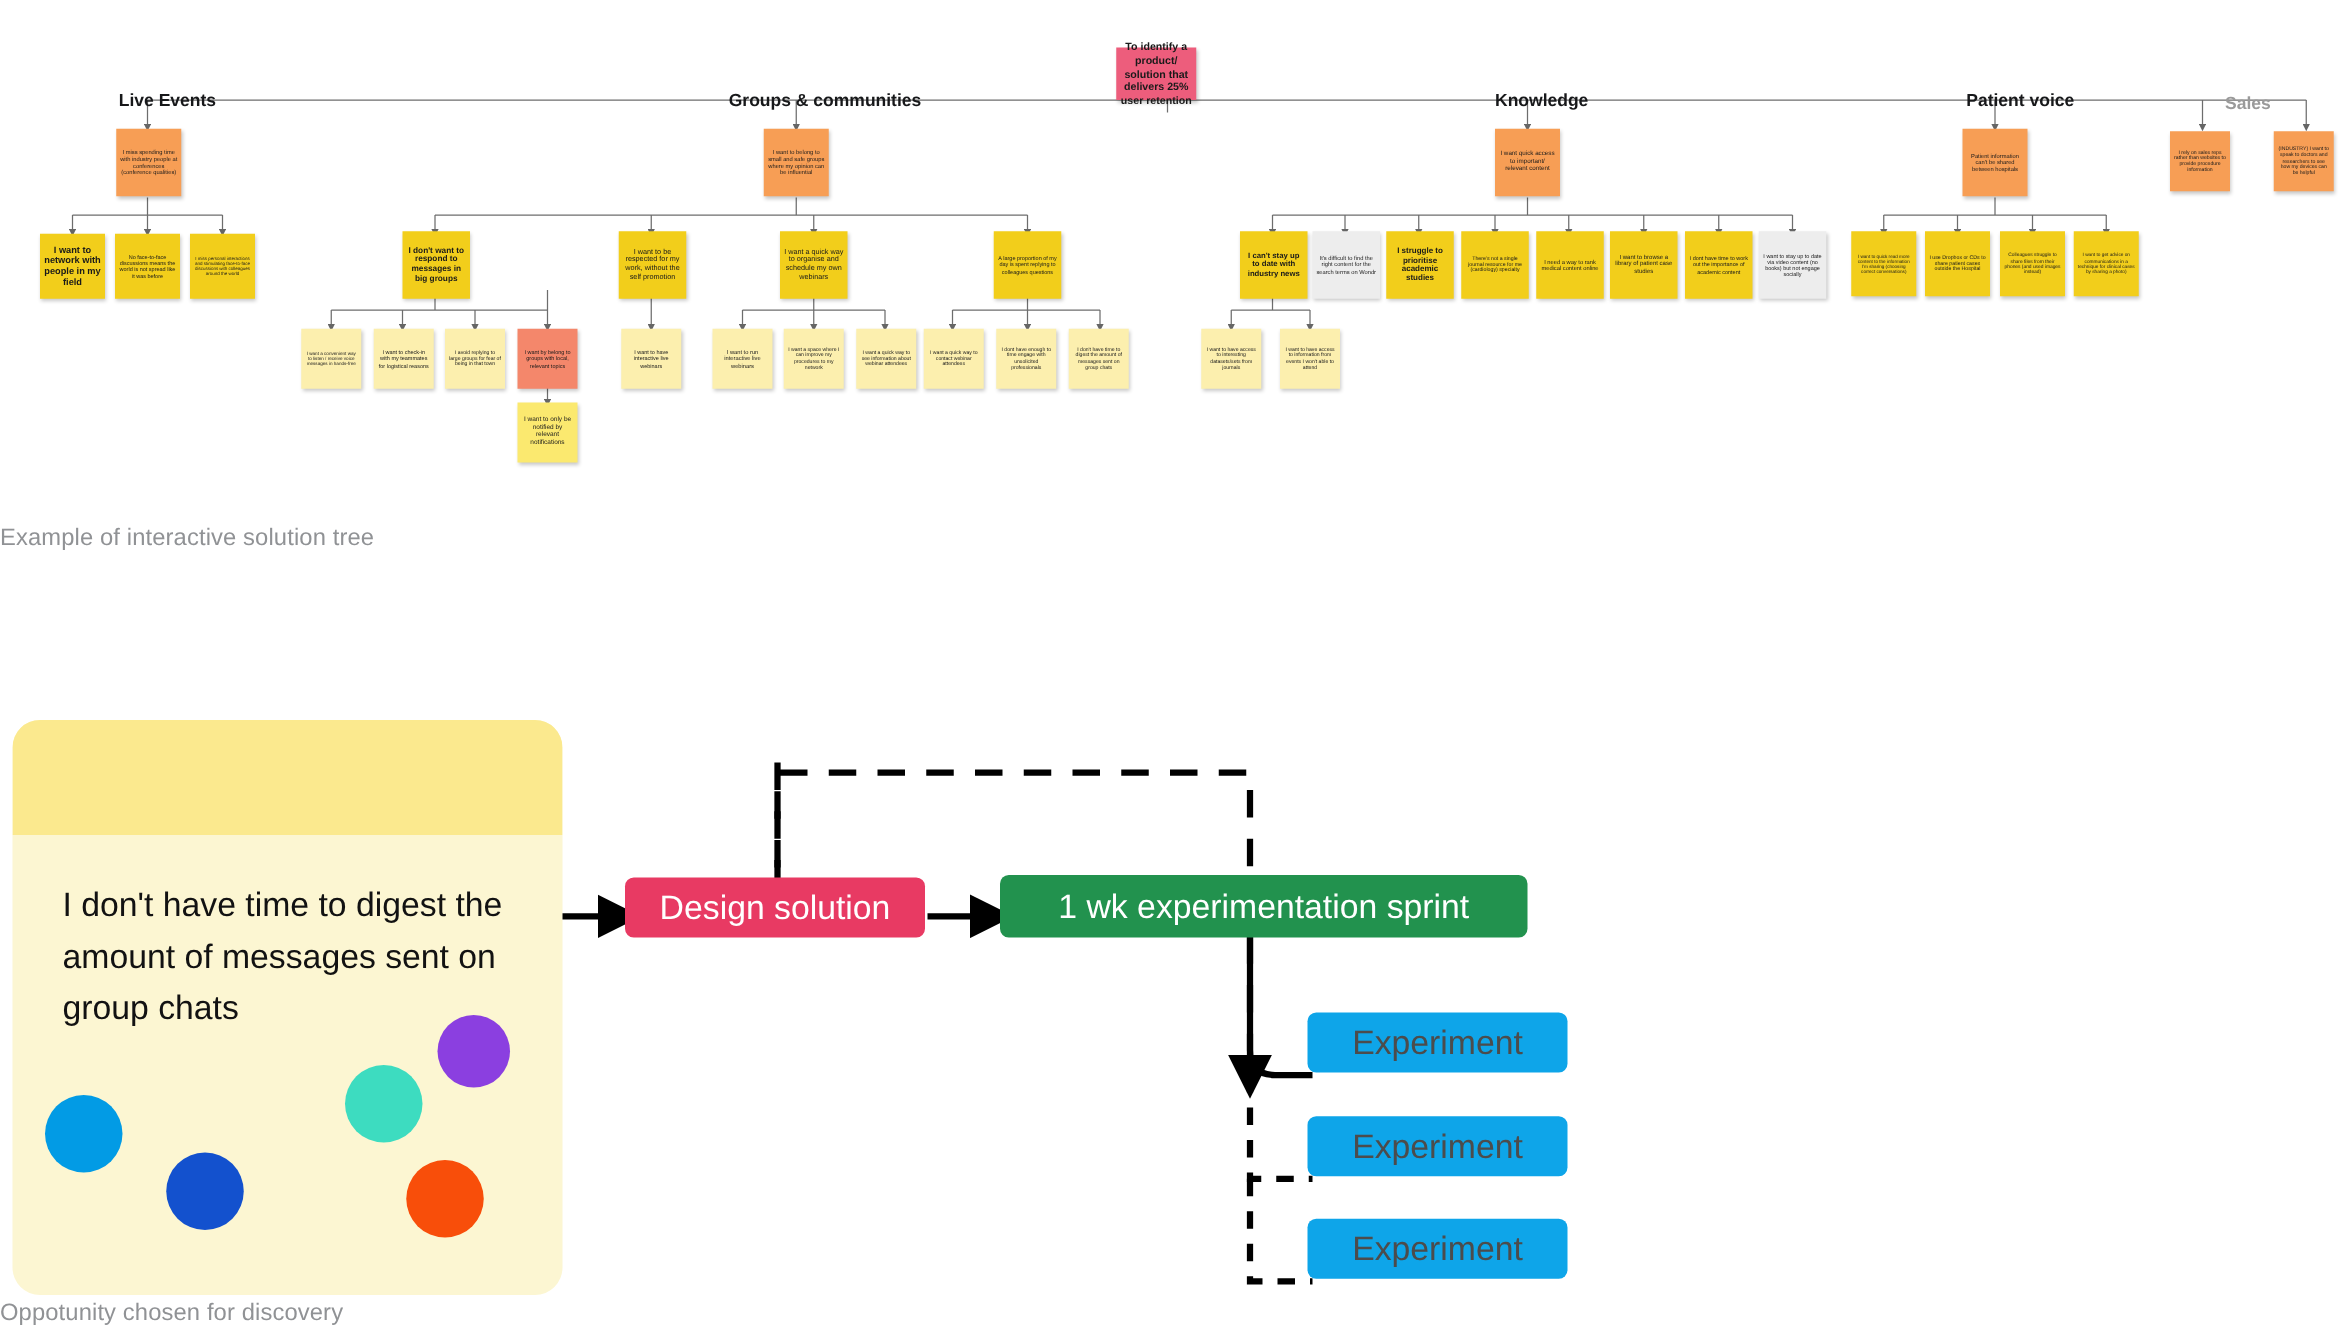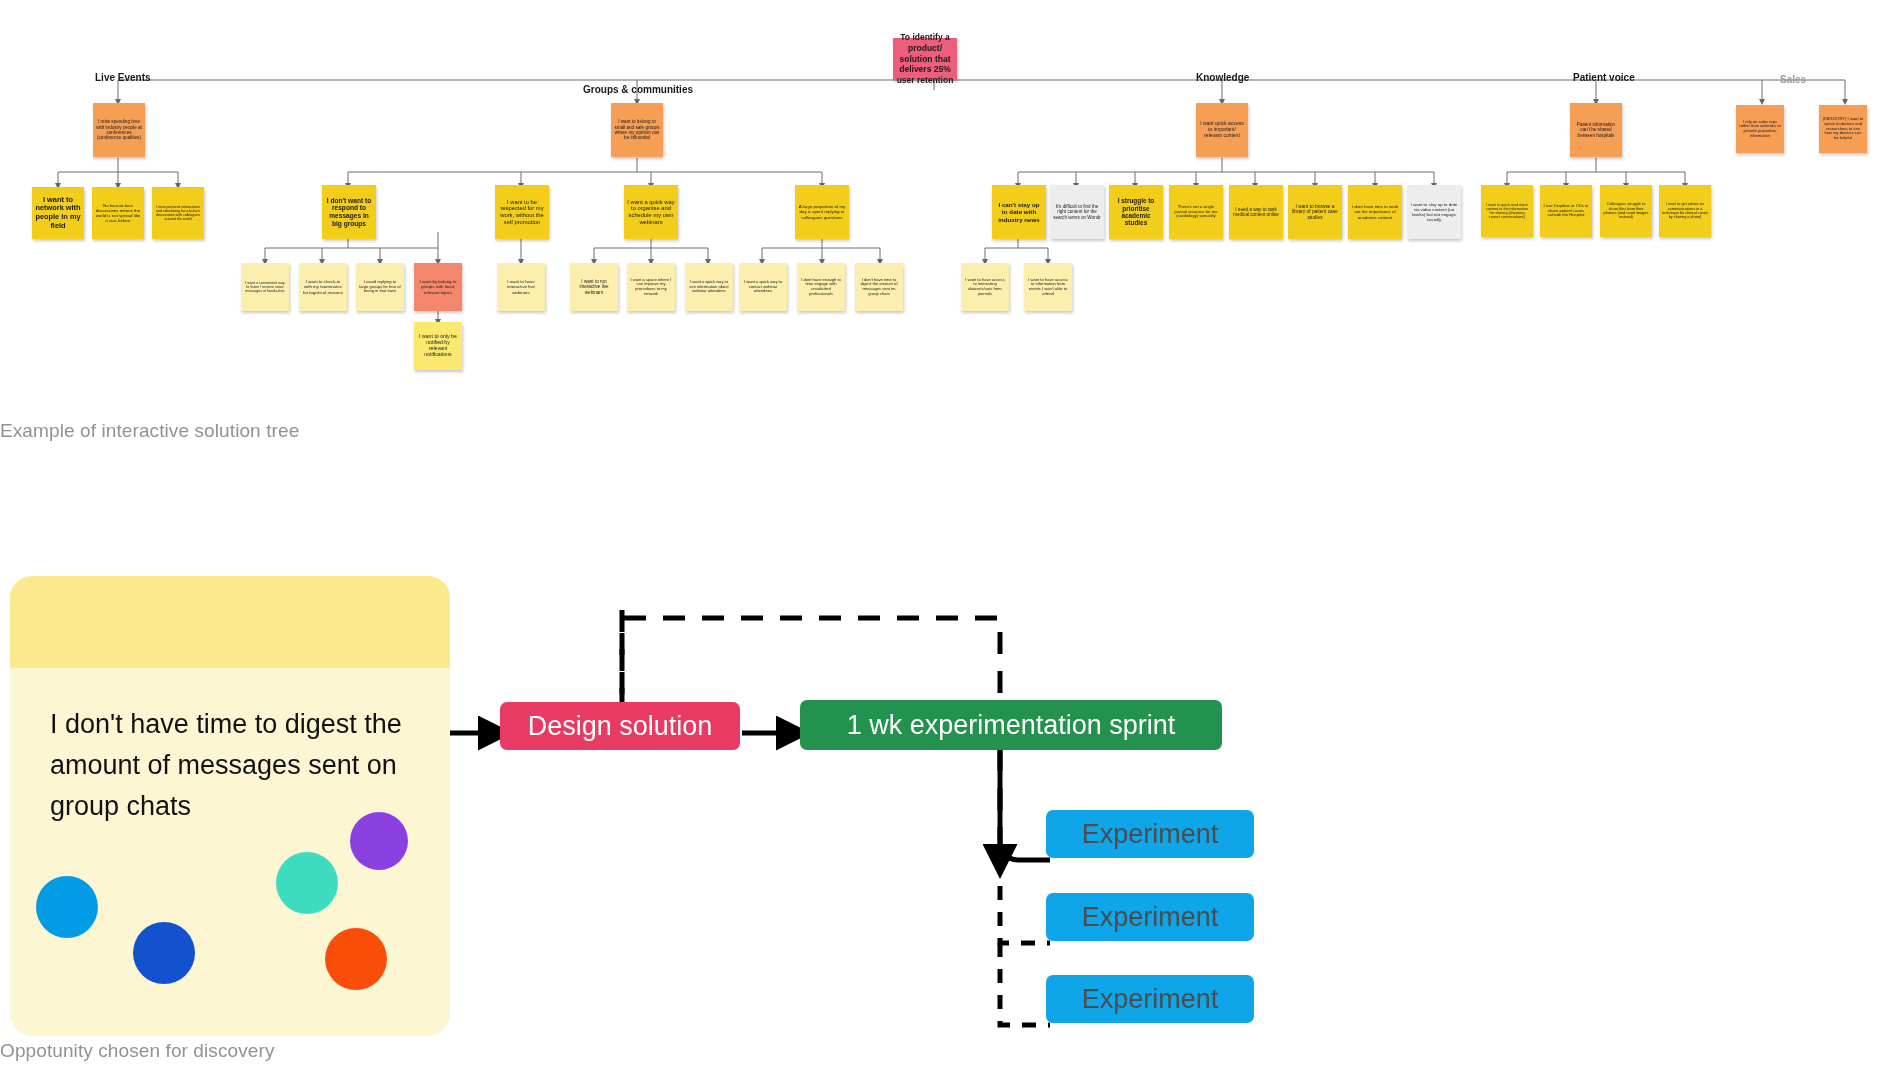--- a/index.html
+++ b/index.html
@@ -23,21 +23,21 @@
   }
   .node.root{background:#ED5D7C;font-size:8.5px;font-weight:600;line-height:1.25;}
   .node.l2{background:#F79E55;}
   .node.l3{background:#F2CE1B;}
   .node.l4{background:#FBE96F;}
   .node.l4pale{background:#FCEFAE;}
   .node.grey{background:#EDEDED;}
   .node.salmon{background:#F4876B;}
 
   .cat{
-    position:absolute;font-size:10px;font-weight:700;color:#17181a;
+    position:absolute;font-size:14px;font-weight:700;color:#17181a;
     white-space:nowrap;
   }
   .cat.muted{color:#9a9a9a;font-weight:600;}
 
   .caption{
     position:absolute;font-size:19px;color:#909295;letter-spacing:.1px;
   }
 
   
   .opp-card{
@@ -142,21 +142,21 @@
       <path d="M1018,232 L1018,248"></path>
       <path d="M985,248 L1048,248"></path>
       <path d="M985,248 L985,262" marker-end="url(#ah)"></path>
       <path d="M1048,248 L1048,262" marker-end="url(#ah)"></path>
     </g>
   </svg>
 
   <div class="node root" style="left:893px;top:20px;width:64px;height:42px;margin-top:18px;">To identify a product/ solution that delivers 25% user retention</div>
 
   <div class="cat" style="left:95px;top:72px;">Live Events</div>
-  <div class="cat" style="left:583px;top:72px;margin-top:12px;">Groups &amp; communities</div>
+  <div class="cat" style="left:583px;top:72px;">Groups &amp; communities</div>
   <div class="cat" style="left:1196px;top:72px;">Knowledge</div>
   <div class="cat" style="left:1573px;top:72px;">Patient voice</div>
   <div class="cat muted" style="left:1780px;top:74px;">Sales</div>
 
   <div class="node l2" style="left:93px;top:103px;width:52px;height:54px;font-size:4.6px;">I miss spending time with industry people at conferences (conference qualities)</div>
   <div class="node l2" style="left:611px;top:103px;width:52px;height:54px;font-size:4.6px;">I want to belong to small and safe groups where my opinion can be influential</div>
   <div class="node l2" style="left:1196px;top:103px;width:52px;height:54px;font-size:5px;">I want quick access to important/ relevant content</div>
   <div class="node l2" style="left:1570px;top:103px;width:52px;height:54px;font-size:4.6px;">Patient information can't be shared between hospitals</div>
   <div class="node l2" style="left:1736px;top:105px;width:48px;height:48px;font-size:4.1px;">I rely on sales reps rather than websites to provide procedure information</div>
   <div class="node l2" style="left:1819px;top:105px;width:48px;height:48px;font-size:4.1px;">(INDUSTRY) I want to speak to doctors and researchers to see how my devices can be helpful</div>

